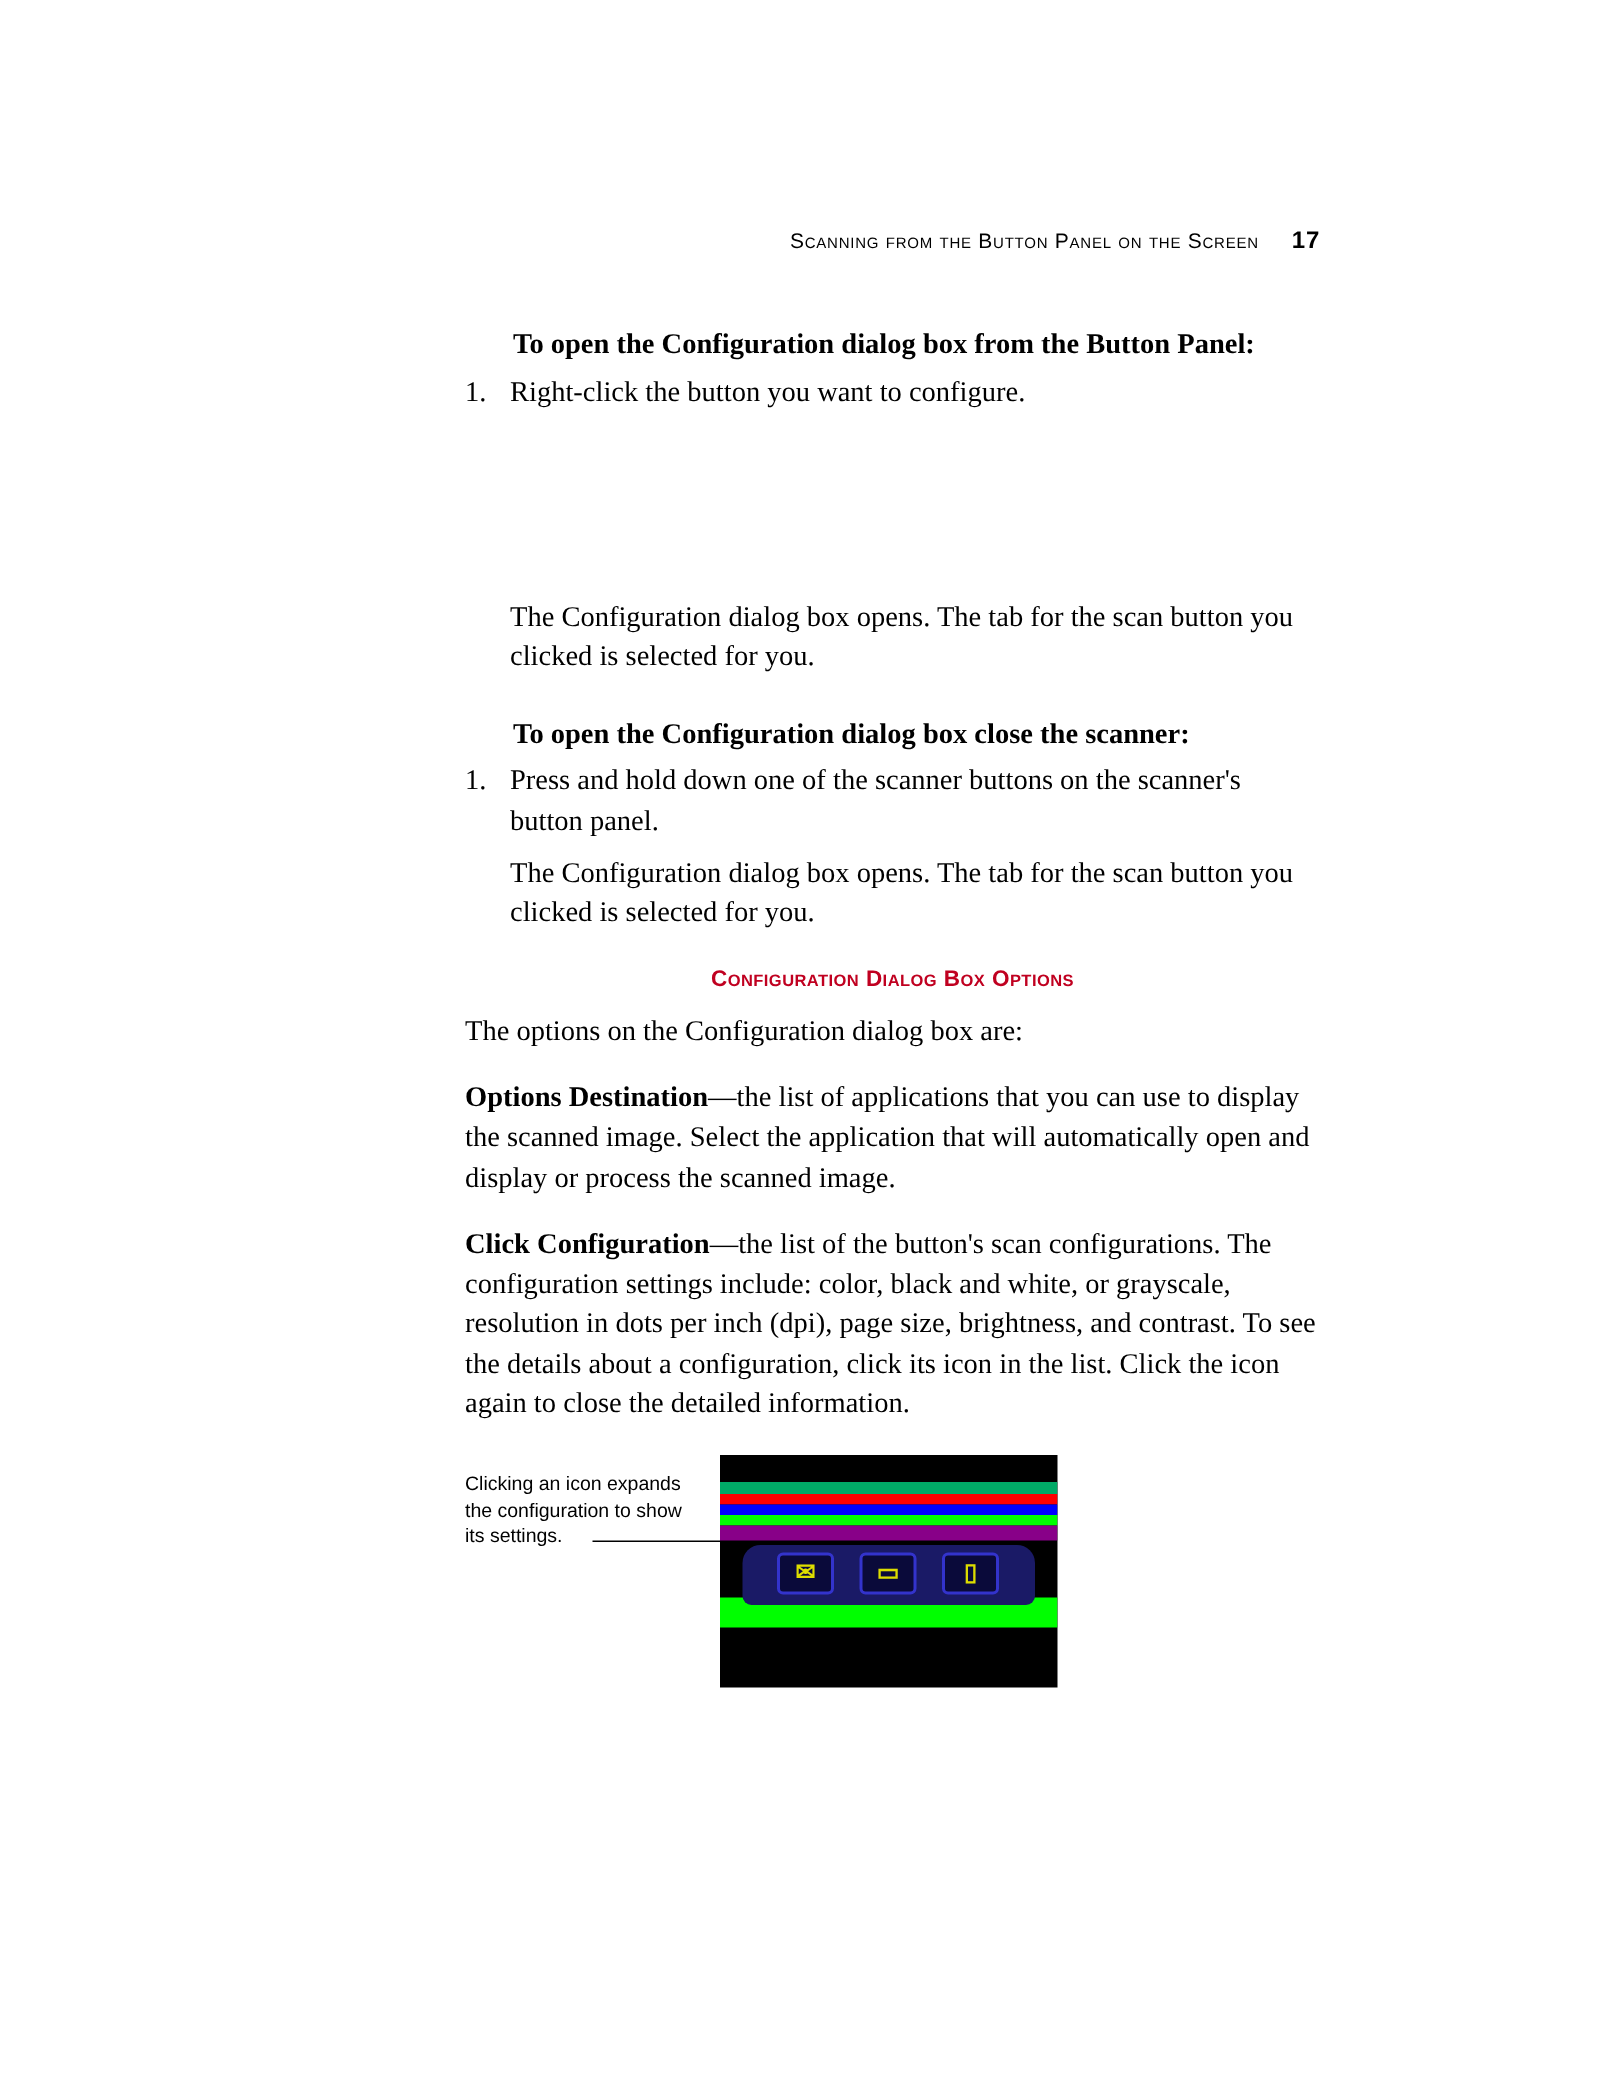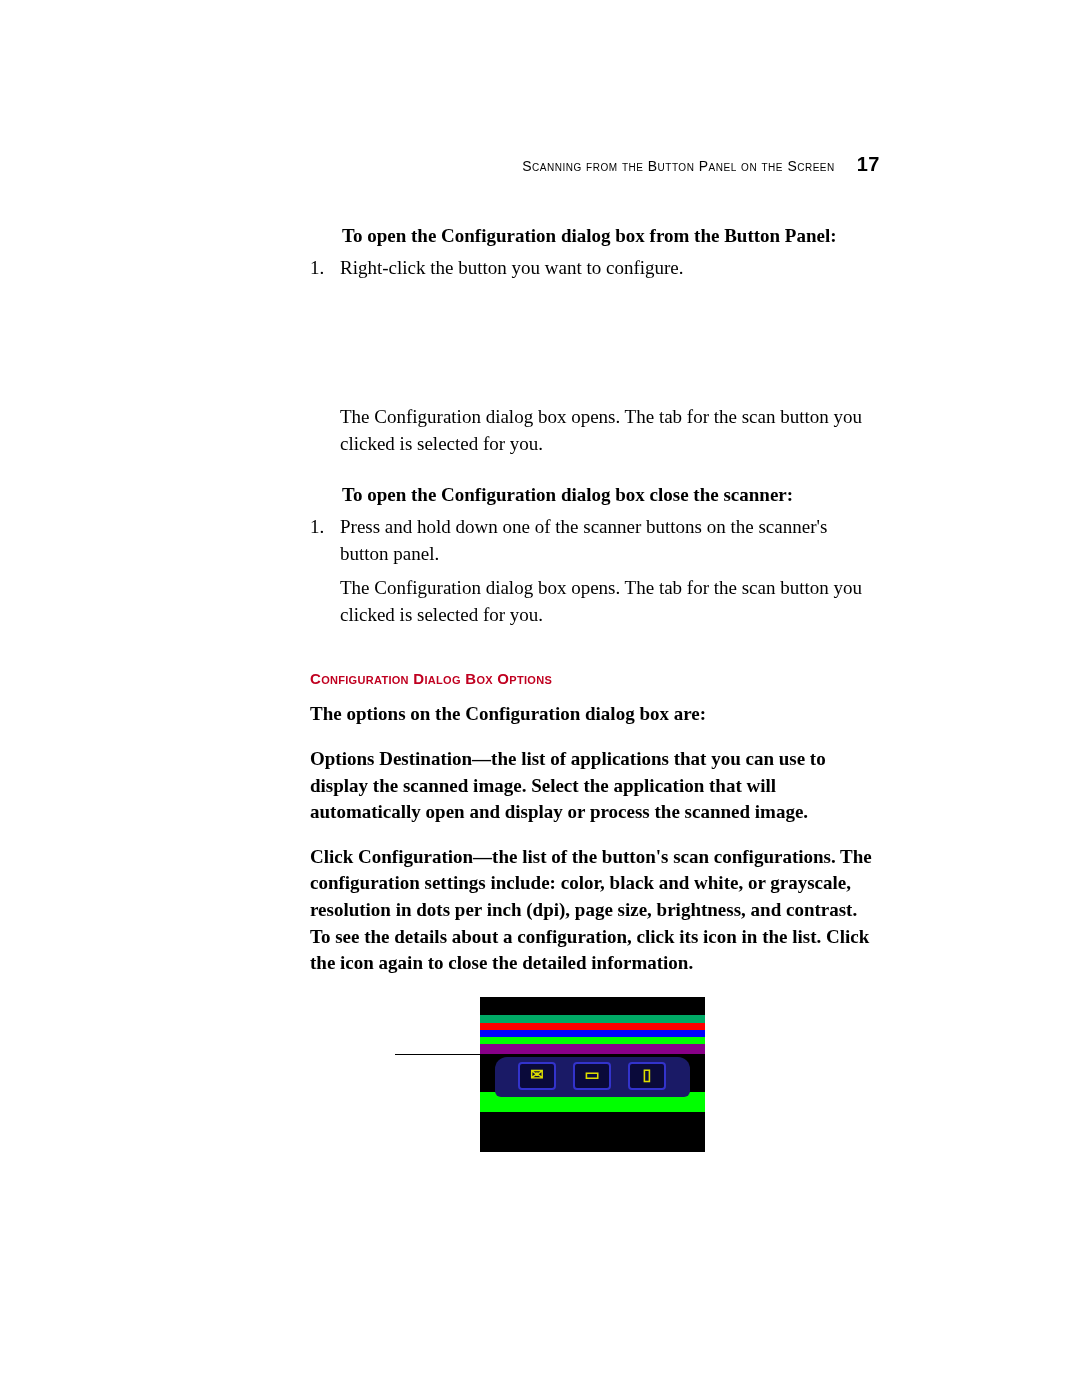--- a/index.html
+++ b/index.html
@@ -26,21 +26,21 @@
     }
     .header-title {
       font-variant: small-caps;
       font-family: Arial, sans-serif;
       font-weight: normal;
     }
     .page-num {
       font-family: Arial, sans-serif;
       font-weight: bold;
       margin-left: 18px;
-      font-size: 20px;
+      font-size: 16px;
     }
     .section-heading {
       font-weight: bold;
       margin-top: 25px;
       margin-bottom: 5px;
       margin-left: 32px;
     }
     .numbered-item {
       display: flex;
       margin-bottom: 8px;
@@ -56,26 +56,26 @@
       margin-bottom: 12px;
       padding-left: 30px;
     }
     .subsection-heading {
       font-family: Arial, sans-serif;
       font-weight: bold;
       color: #c00020;
       font-variant: small-caps;
       font-size: 15px;
       letter-spacing: 0.3px;
-      margin-top: 40px;
+      margin-top: 19px;
       margin-bottom: 12px;
+      text-align: center;
     }
     .para {
       margin-bottom: 18px;
-      font-weight: bold;
     }
     .figure-area {
       position: relative;
       margin-top: 20px;
     }
     .caption {
       position: absolute;
       left: 0;
       top: 10px;
       width: 155px;
@@ -173,20 +173,21 @@
 
 <div class="para">
   <b>Options Destination</b><span>—the list of applications that you can use to display the scanned image. Select the application that will automatically open and display or process the scanned image.</span>
 </div>
 
 <div class="para">
   <b>Click Configuration</b><span>—the list of the button's scan configurations. The configuration settings include: color, black and white, or grayscale, resolution in dots per inch (dpi), page size, brightness, and contrast. To see the details about a configuration, click its icon in the list. Click the icon again to close the detailed information.</span>
 </div>
 
 <div class="figure-area">
+  <div class="caption">Clicking an icon expands the configuration to show its settings.</div>
   <div class="caption-line"></div>
   <div class="figure-box">
     <div class="stripe s1"></div>
     <div class="stripe s2"></div>
     <div class="stripe s3"></div>
     <div class="stripe s4"></div>
     <div class="stripe s5"></div>
     <div class="stripe s6"></div>
     <div class="scanner-body"></div>
     <div class="scanner-button sb1">

